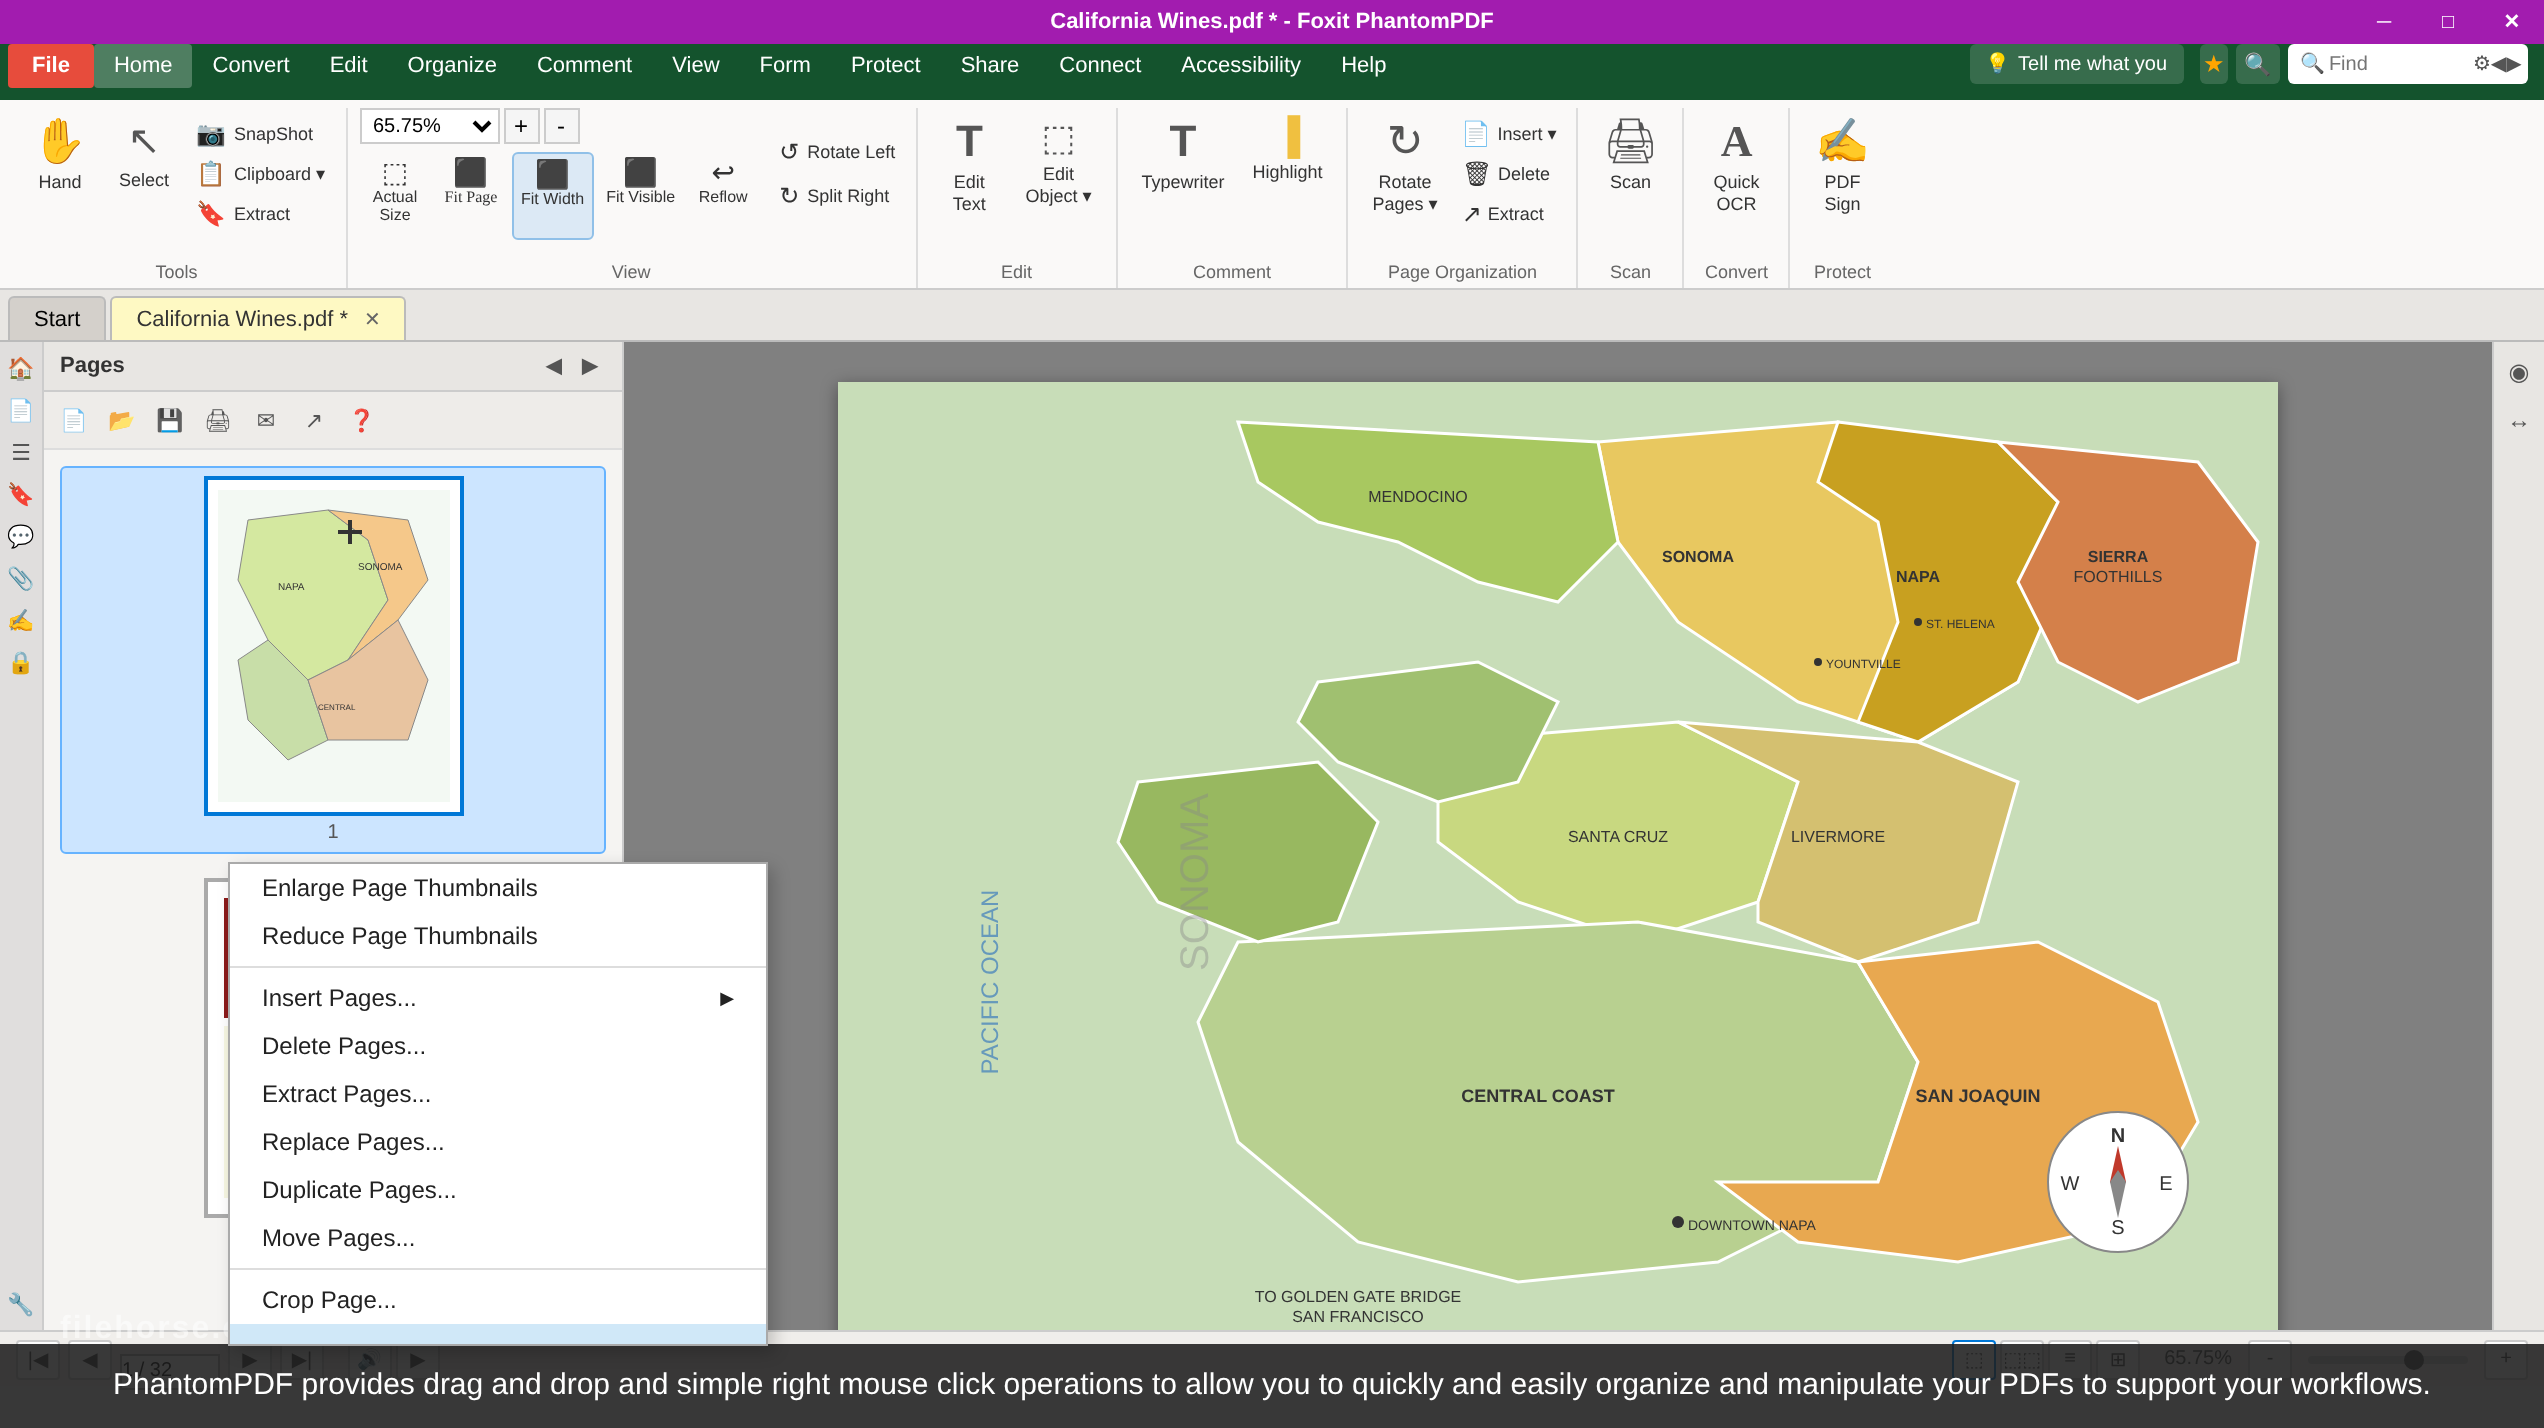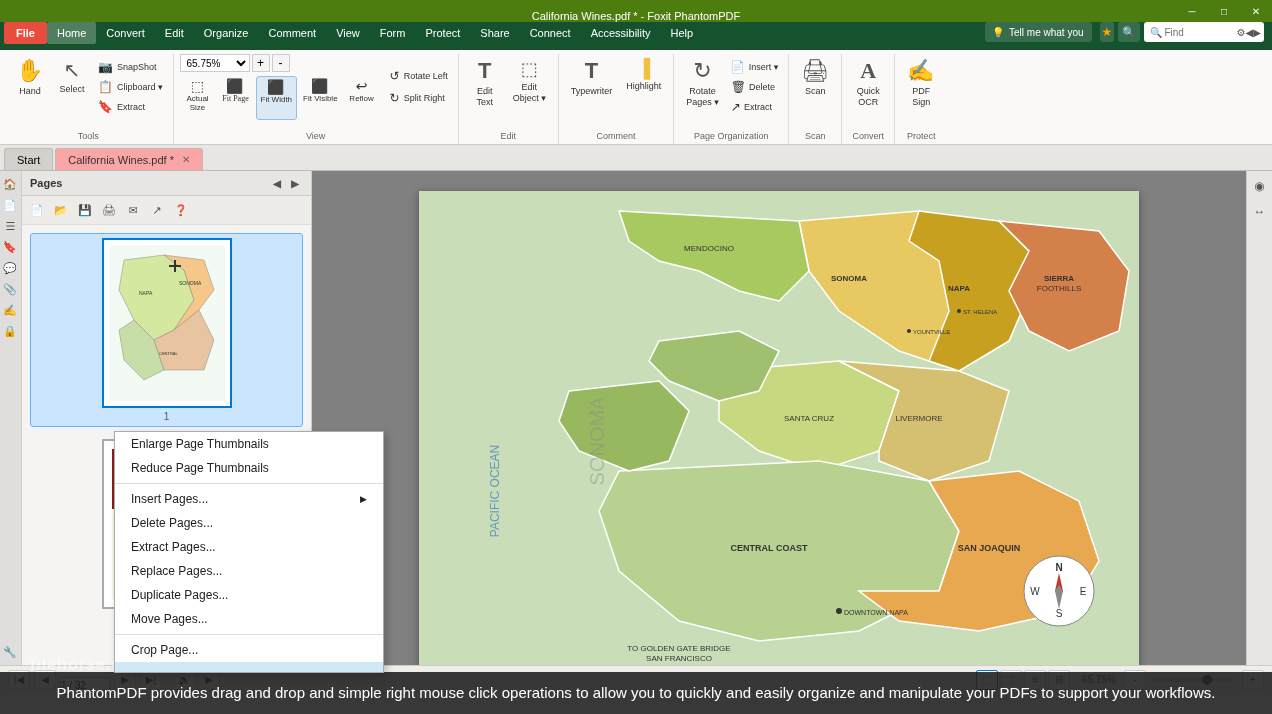--- a/index.html
+++ b/index.html
@@ -1,27 +1,28 @@
 <!DOCTYPE html>
 <html><head>
   <meta charset="utf-8">
   <style>
     * { margin: 0; padding: 0; box-sizing: border-box; }
     body { font-family: 'Segoe UI', Arial, sans-serif; font-size: 11px; background: #f0f0f0; width: 1272px; height: 714px; overflow: hidden; position: relative; }
 
     
     #titlebar {
-      background: #4d7c0f;
+      background: #a21caf;
       height: 22px;
       display: flex;
-      align-items: flex-end;
+      align-items: center;
       justify-content: center;
       color: white;
       font-size: 11px;
       position: relative;
+      font-weight: bold;
     }
     #titlebar .win-controls {
       position: absolute;
       right: 0;
       top: 0;
       display: flex;
       height: 22px;
     }
     #titlebar .win-btn {
       width: 32px;
@@ -202,21 +203,21 @@
       padding: 4px 12px;
       font-size: 11px;
       cursor: pointer;
       border-radius: 3px 3px 0 0;
       height: 22px;
       display: flex;
       align-items: center;
       margin-right: 2px;
     }
     .tab.active {
-      background: #fca5a5;
+      background: #fef9c3;
       color: #333;
       text-align: right;
     }
     .tab-close {
       margin-left: 8px;
       font-size: 10px;
       color: #666;
       cursor: pointer;
     }
 

